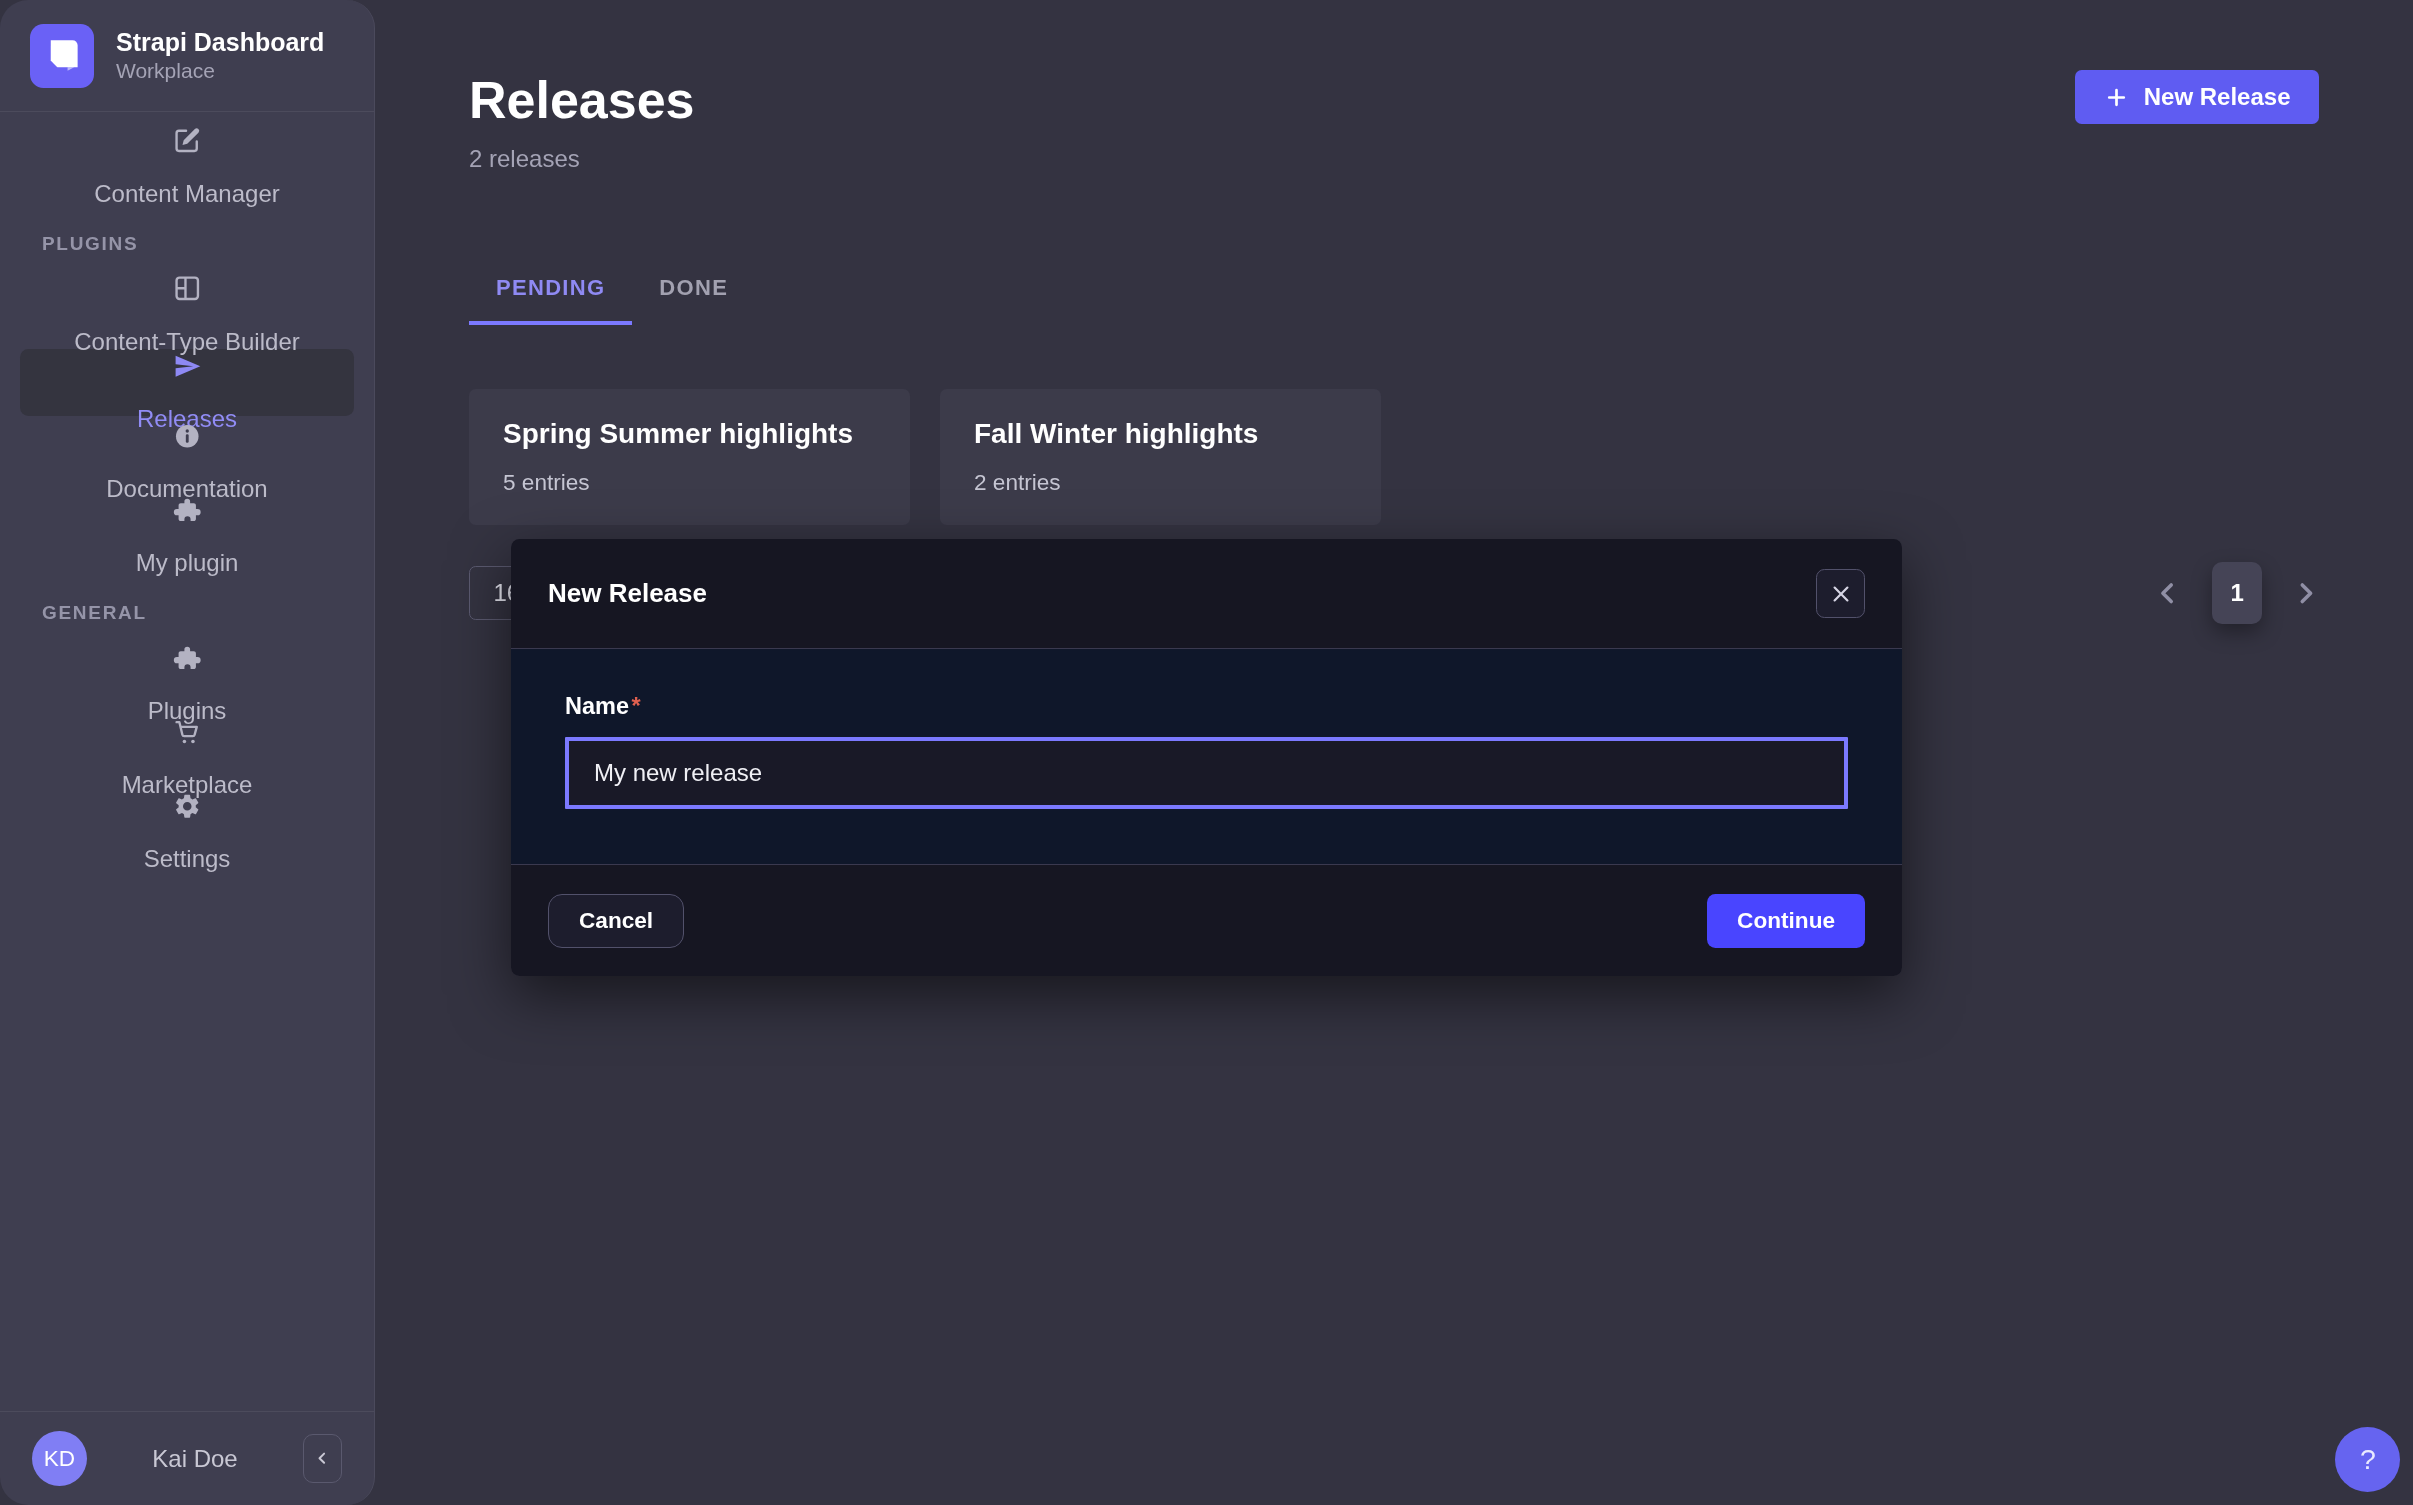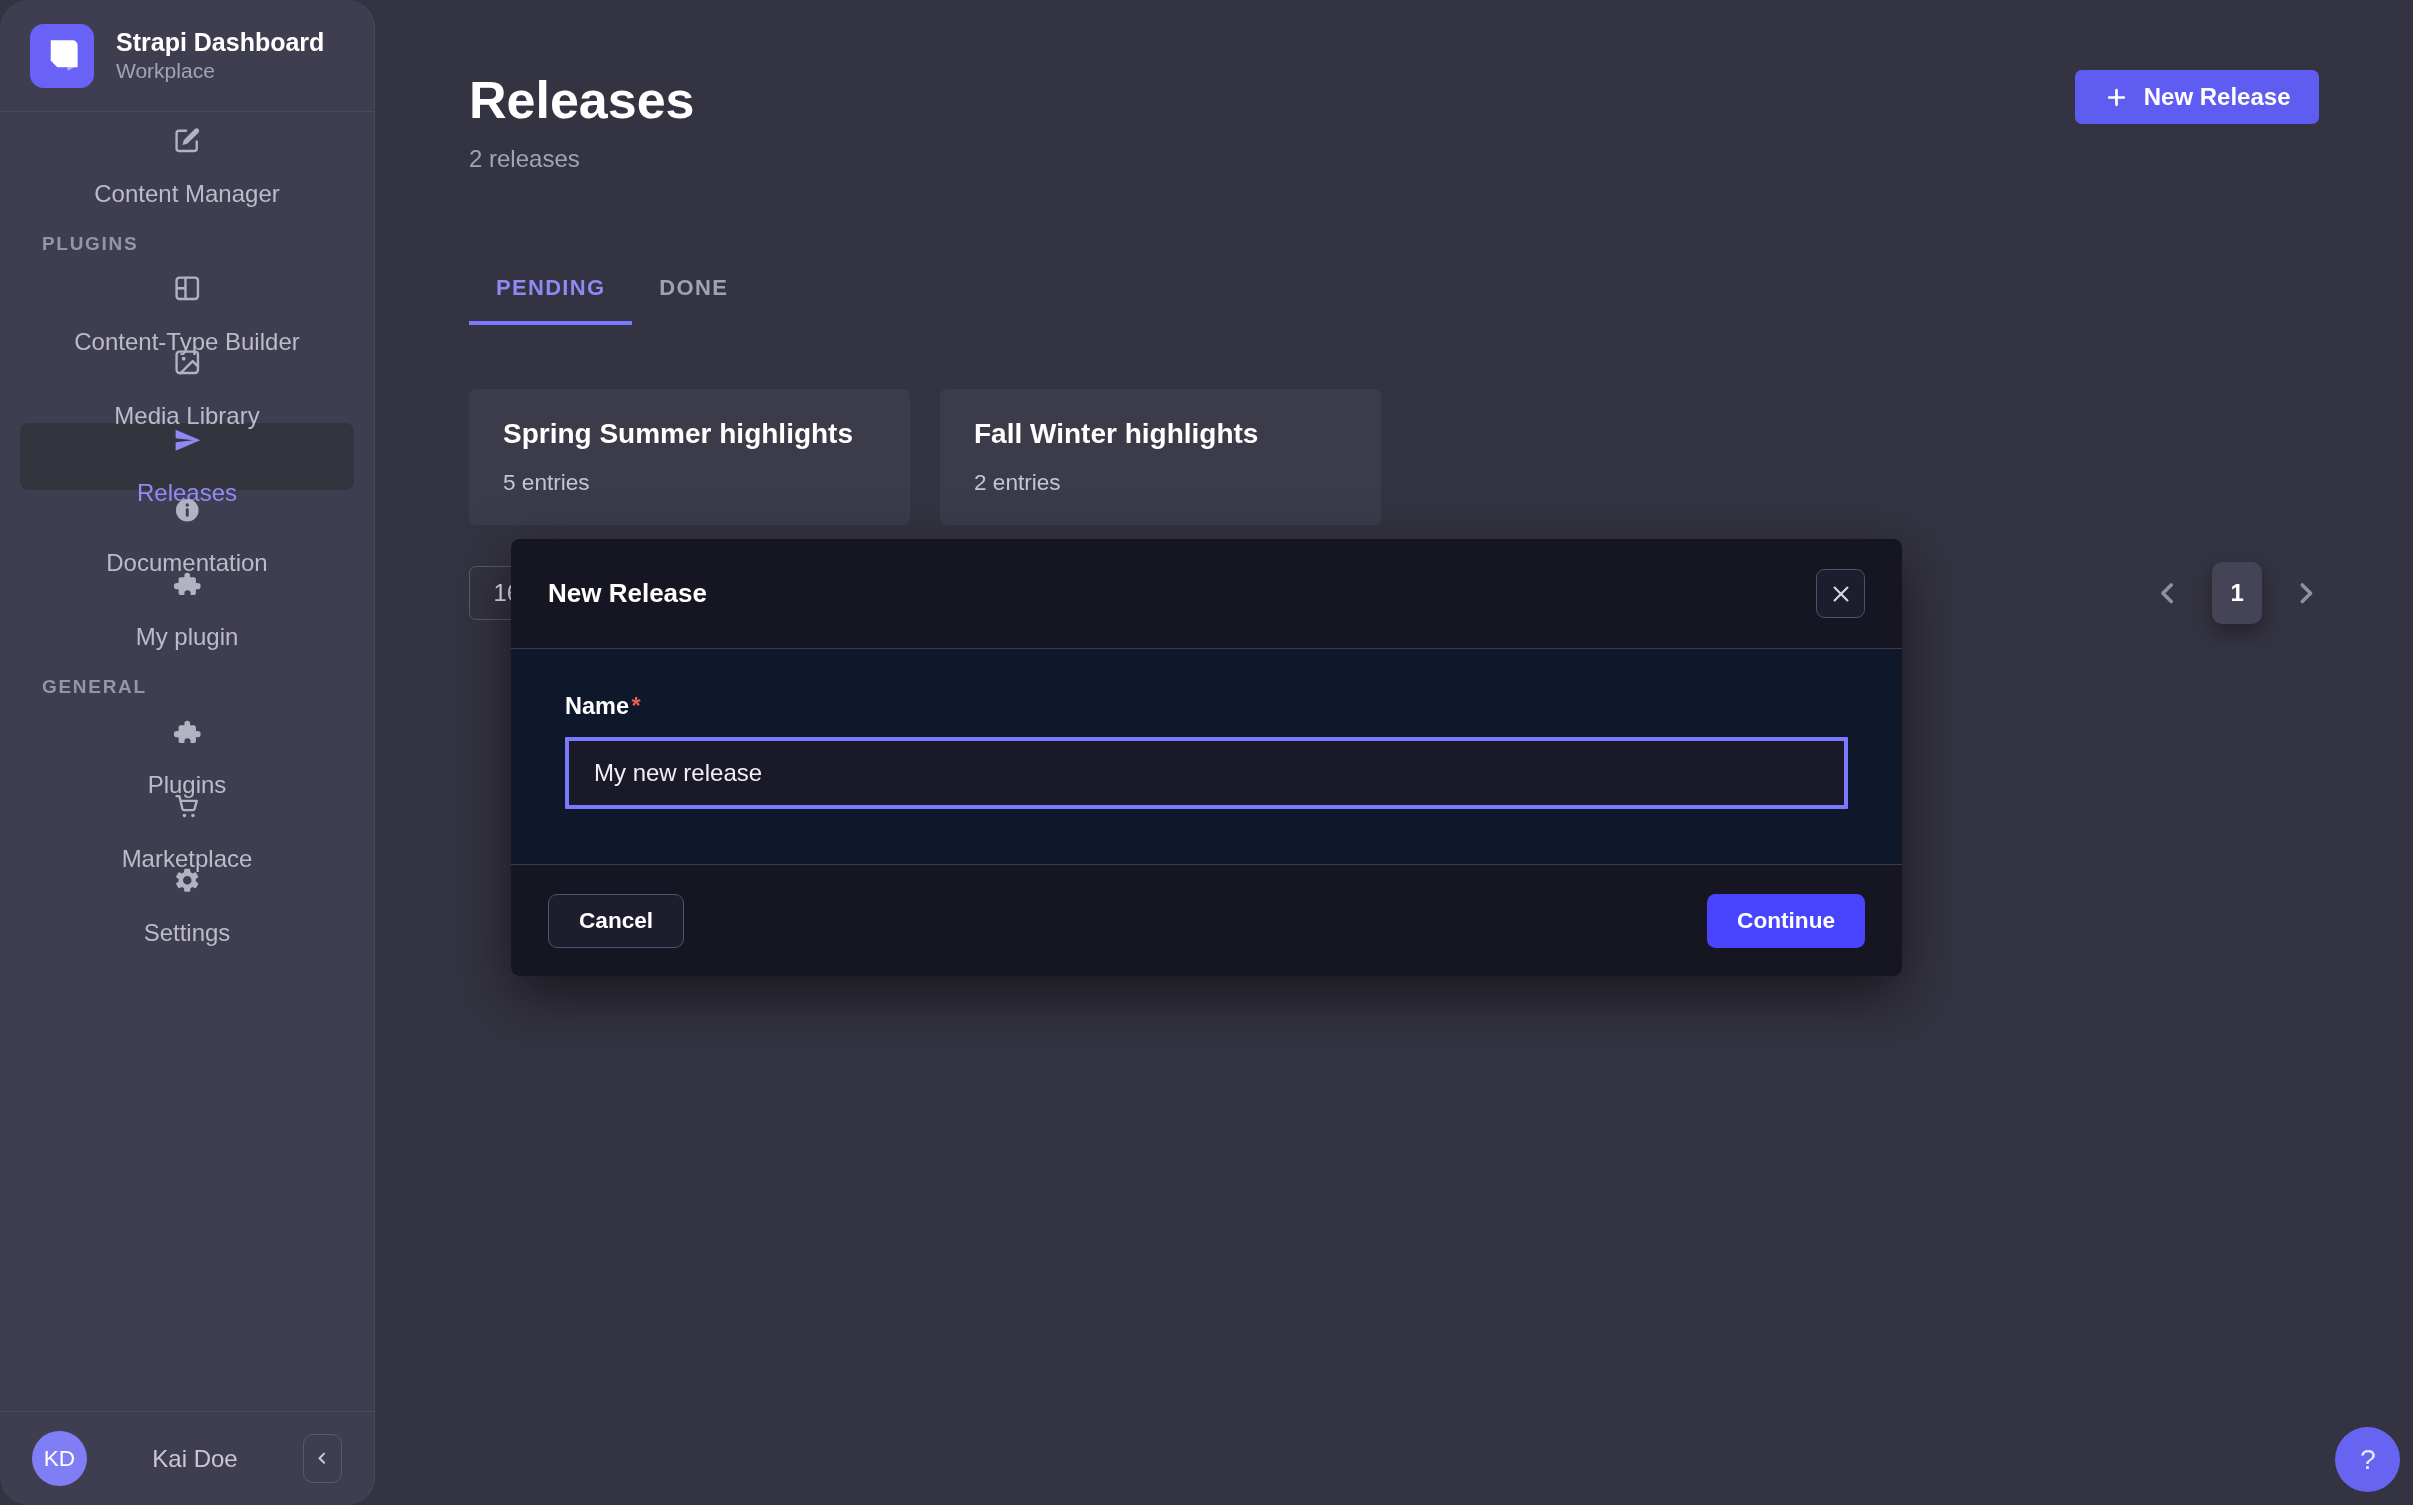--- a/index.html
+++ b/index.html
@@ -134,21 +134,21 @@
     background:#191927; border:4.2px solid #7b79ff; border-radius:1px;
     padding:0 25px; color:#f0f0f5; font-size:24px;
     font-family:"Liberation Sans", sans-serif; outline:none;
   }
   .modal-footer {
     height:111px; background:#161622;
     display:flex; align-items:center; justify-content:space-between;
     padding:0 37px;
   }
   .btn-cancel {
-    height:54px; padding:0 30px; border-radius:9px;
+    height:54px; padding:0 30px; border-radius:14px;
     background:#1d1d2d; border:0.8px solid #52516b;
     color:#fff; font-size:22.6px; font-weight:600;
     font-family:"Liberation Sans", sans-serif; cursor:pointer;
   }
   .btn-continue {
     height:54px; padding:0 30px; border-radius:8.4px;
     background:#4945ff; border:none;
     color:#fff; font-size:22.6px; font-weight:600;
     font-family:"Liberation Sans", sans-serif; cursor:pointer;margin-left:43px;
   }
@@ -195,30 +195,20 @@
     <div class="nav-item">
       <span class="ic">
         <svg width="28.5" height="28.5" viewBox="0 0 24 24" fill="none" stroke="currentColor" stroke-width="2" stroke-linejoin="round">
           <rect x="3" y="3" width="18" height="18" rx="2.5"></rect>
           <path d="M10.5 3v18M3 12h7.5"></path>
         </svg>
       </span>
       <span>Content-Type Builder</span>
     </div>
 
-    <div class="nav-item">
-      <span class="ic">
-        <svg width="28.5" height="28.5" viewBox="0 0 24 24" fill="none" stroke="currentColor" stroke-width="2" stroke-linecap="round" stroke-linejoin="round">
-          <rect x="3" y="3" width="18" height="18" rx="2.5"></rect>
-          <circle cx="9" cy="9" r="1.6" fill="currentColor" stroke="none"></circle>
-          <path d="M21 15.5l-4.5-4.5L6 21.5"></path>
-        </svg>
-      </span>
-      <span>Media Library</span>
-    </div>
 
     <div class="nav-item active">
       <span class="ic">
         <svg width="28.5" height="28.5" viewBox="0 0 24 24" fill="currentColor">
           <path d="M2.2 20.8L23 12 2.2 3.2 2.2 10.4 17 12 2.2 13.6z"></path>
         </svg>
       </span>
       <span>Releases</span>
     </div>
 

